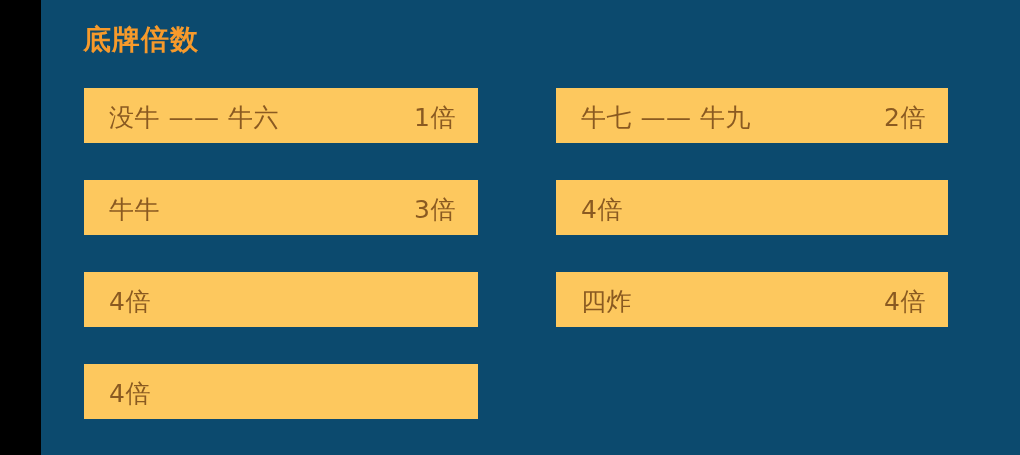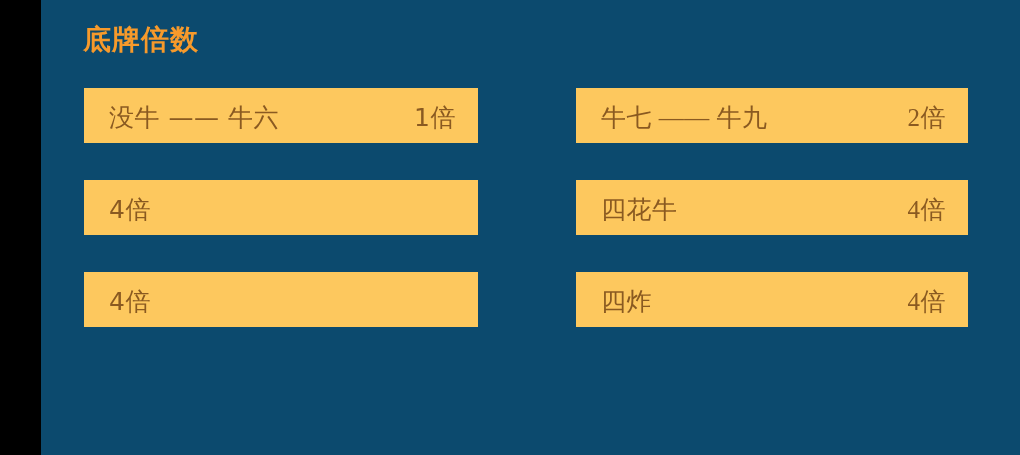--- a/index.html
+++ b/index.html
@@ -42,21 +42,21 @@
     left: 0;
     top: 88px;
     width: 1020px;
   }
 
   .multiplier-column {
     position: absolute;
     top: 0;
   }
   #column-left  { left: 43px;  width: 394px; }
-  #column-right { left: 535px; width: 392px; font-family: Liberation Serif, serif; }
+  #column-right { left: 515px; width: 392px; }
 
   .multiplier-row {
     position: relative;
     height: 55px;
     margin-bottom: 37px;
     background: #FDC85E;
     box-sizing: border-box;
     display: flex;
     align-items: center;
     justify-content: space-between;
@@ -90,40 +90,43 @@
 
   <div class="multiplier-grid">
 
     <div class="multiplier-column" id="column-left">
 
       <div class="multiplier-row">
         <span class="row-name">没牛 —— 牛六</span>
         <span class="row-value">1倍</span>
       </div>
 
+      <div class="multiplier-row">
+        <span class="row-name">牛牛</span>
+        <span class="row-value">3倍</span>
+      </div>
 
       <div class="multiplier-row">
         <span class="row-value">4倍</span>
       </div>
 
       <div class="multiplier-row">
         <span class="row-value">4倍</span>
       </div>
 
     </div>
 
     <div class="multiplier-column" id="column-right">
 
       <div class="multiplier-row">
         <span class="row-name">牛七 —— 牛九</span>
         <span class="row-value">2倍</span>
       </div>
 
       <div class="multiplier-row">
-        <span class="row-name">四花牛</span>
         <span class="row-value">4倍</span>
       </div>
 
       <div class="multiplier-row">
         <span class="row-name">四炸</span>
         <span class="row-value">4倍</span>
       </div>
 
     </div>
 

